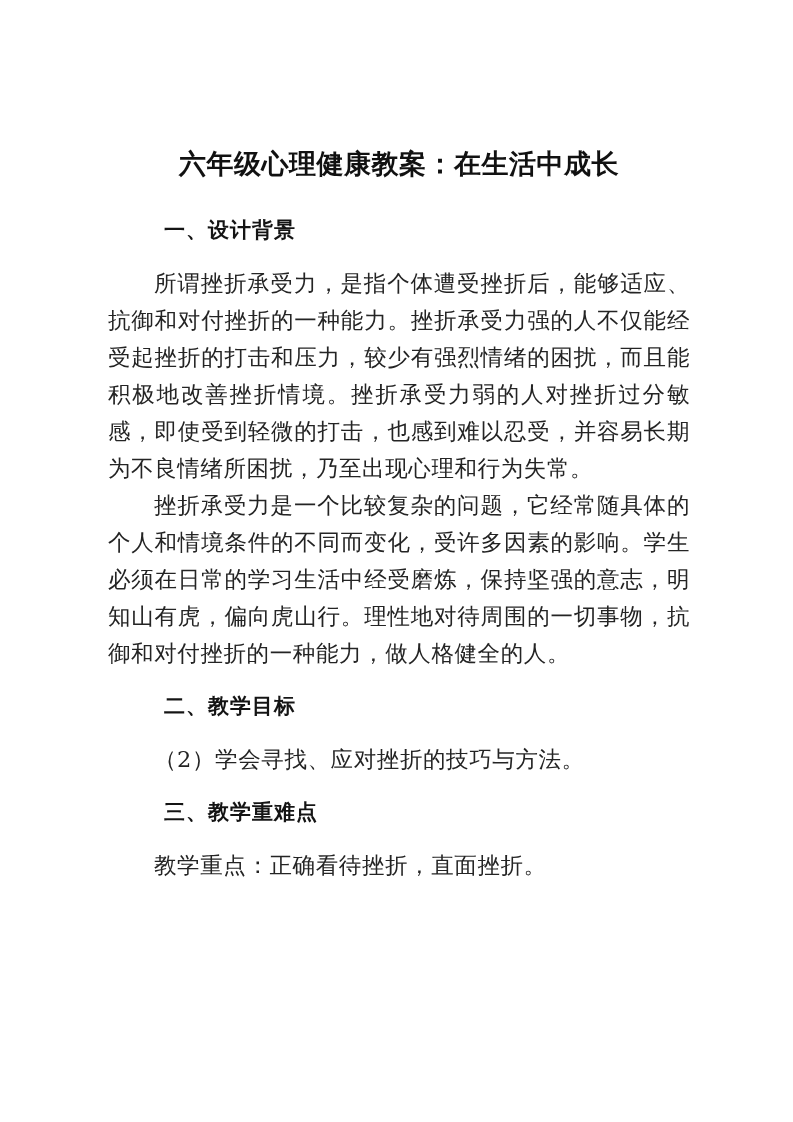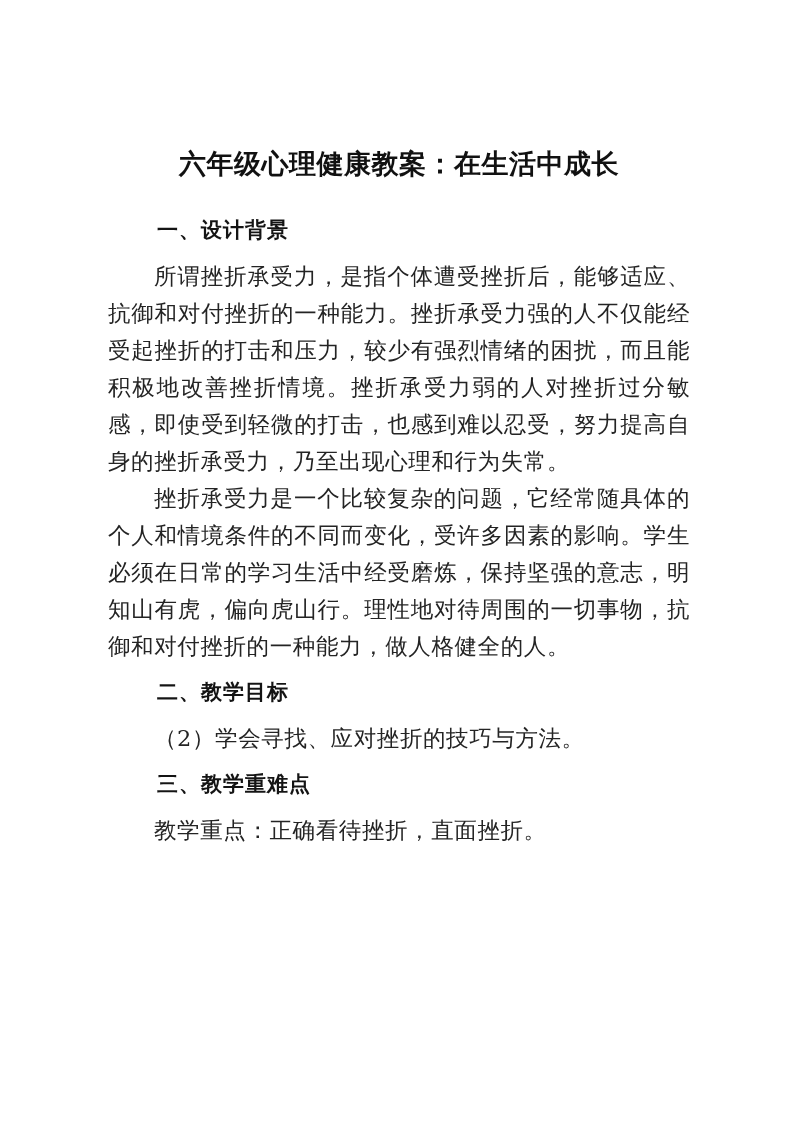--- a/index.html
+++ b/index.html
@@ -39,21 +39,21 @@
     margin: 0 0 26px 0;
     white-space: nowrap;
   }
   .section-heading {
     font-family: "DejaVu Sans", "Liberation Sans", sans-serif;
     font-weight: bold;
     font-size: 21px;
     line-height: 37px;
     color: #141414;
     text-indent: 40px;
-    margin: 9px;
+    margin: 16px;
     letter-spacing: 1px;
   }
   .para {
     font-family: "DejaVu Serif", "Liberation Serif", serif;
     font-size: 22.5px;
     line-height: 37px;
     color: #242424;
     text-indent: 46px;
     margin: 0;
     text-align: justify;
@@ -63,21 +63,21 @@
   }
 </style>
 </head>
 <body>
 
 <div class="page">
   <div class="doc-body">
     <h1 class="doc-title">六年级心理健康教案：在生活中成长</h1>
     <div id="blocks">
         <h2 class="section-heading">一、设计背景</h2>
-        <p class="para">所谓挫折承受力，是指个体遭受挫折后，能够适应、抗御和对付挫折的一种能力。挫折承受力强的人不仅能经受起挫折的打击和压力，较少有强烈情绪的困扰，而且能积极地改善挫折情境。挫折承受力弱的人对挫折过分敏感，即使受到轻微的打击，也感到难以忍受，努力提高自身的挫折承受力，乃至出现心理和行为失常。</p>
+        <p class="para">所谓挫折承受力，是指个体遭受挫折后，能够适应、抗御和对付挫折的一种能力。挫折承受力强的人不仅能经受起挫折的打击和压力，较少有强烈情绪的困扰，而且能积极地改善挫折情境。挫折承受力弱的人对挫折过分敏感，即使受到轻微的打击，也感到难以忍受，并容易长期为不良情绪所困扰，乃至出现心理和行为失常。</p>
         <p class="para">挫折承受力是一个比较复杂的问题，它经常随具体的个人和情境条件的不同而变化，受许多因素的影响。学生必须在日常的学习生活中经受磨炼，保持坚强的意志，明知山有虎，偏向虎山行。理性地对待周围的一切事物，抗御和对付挫折的一种能力，做人格健全的人。</p>
         <h2 class="section-heading">二、教学目标</h2>
         <p class="para">（2）学会寻找、应对挫折的技巧与方法。</p>
         <h2 class="section-heading">三、教学重难点</h2>
         <p class="para">教学重点：正确看待挫折，直面挫折。</p>
       </div>
   </div>
 </div>
 
 </body></html>

